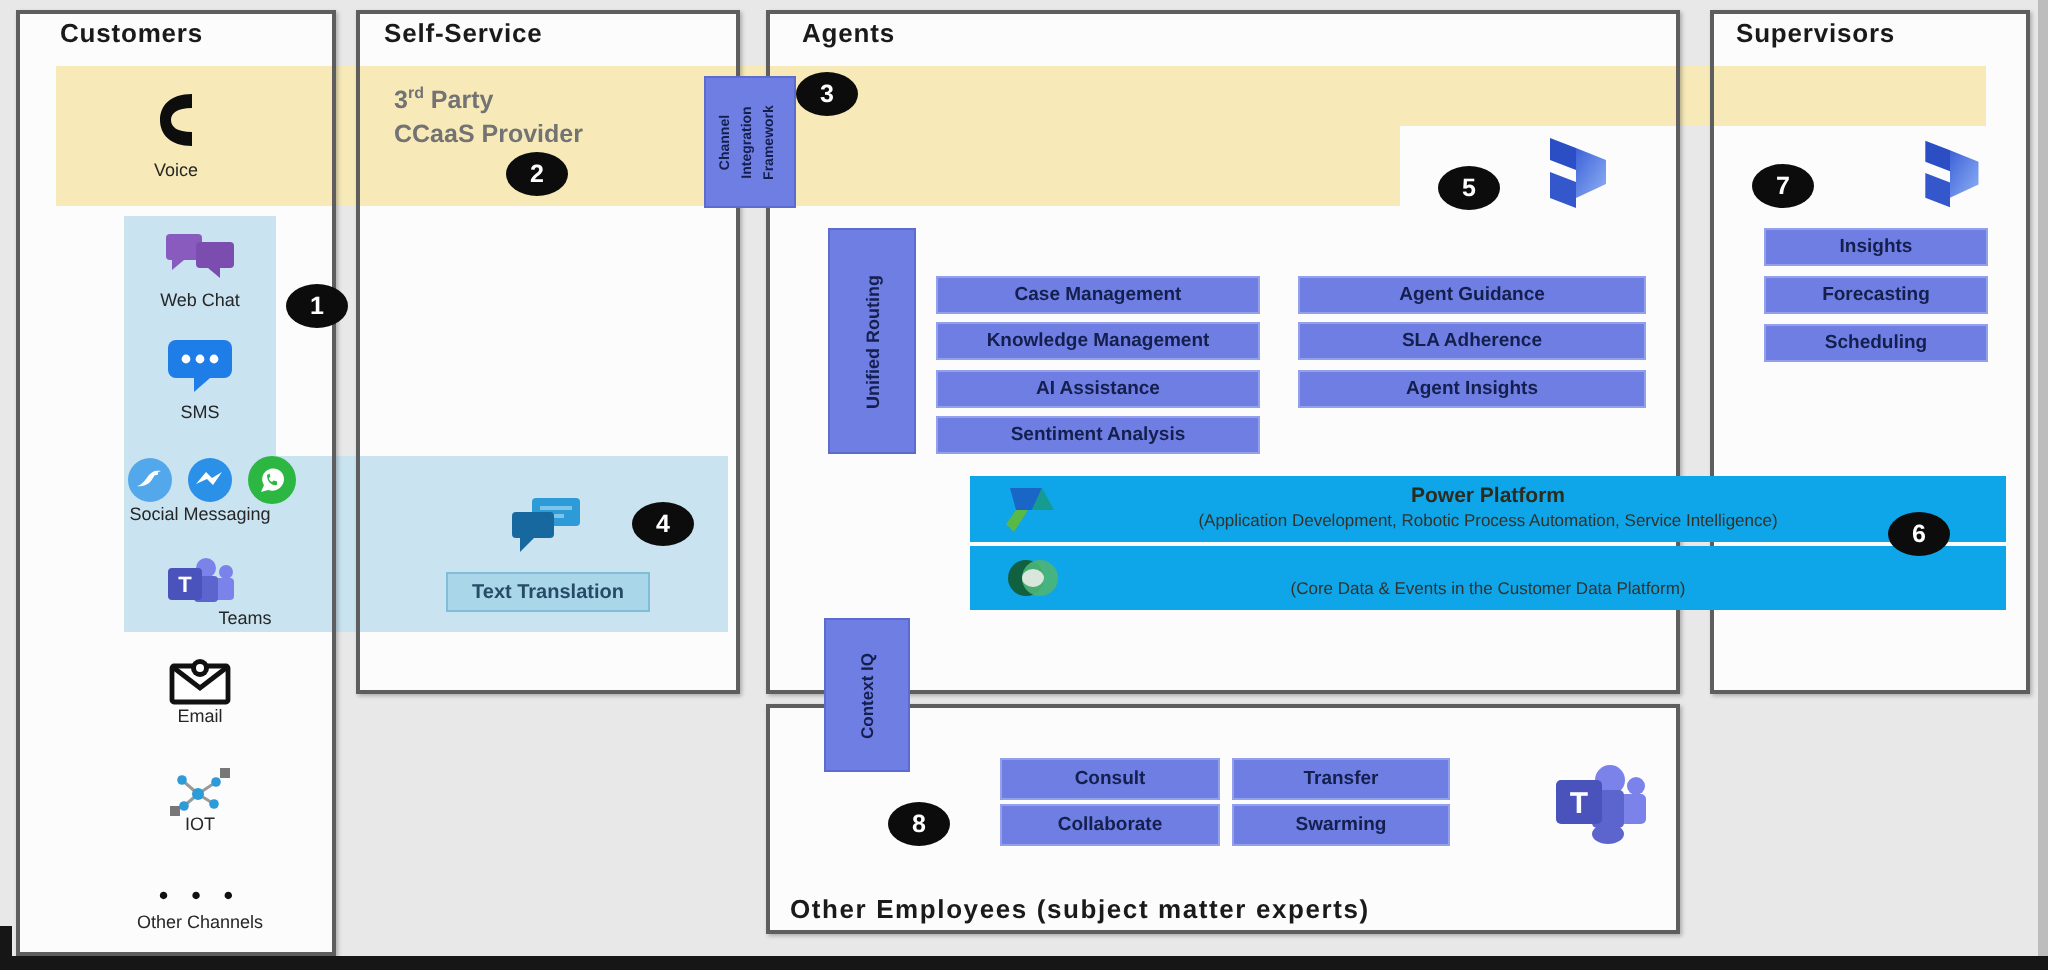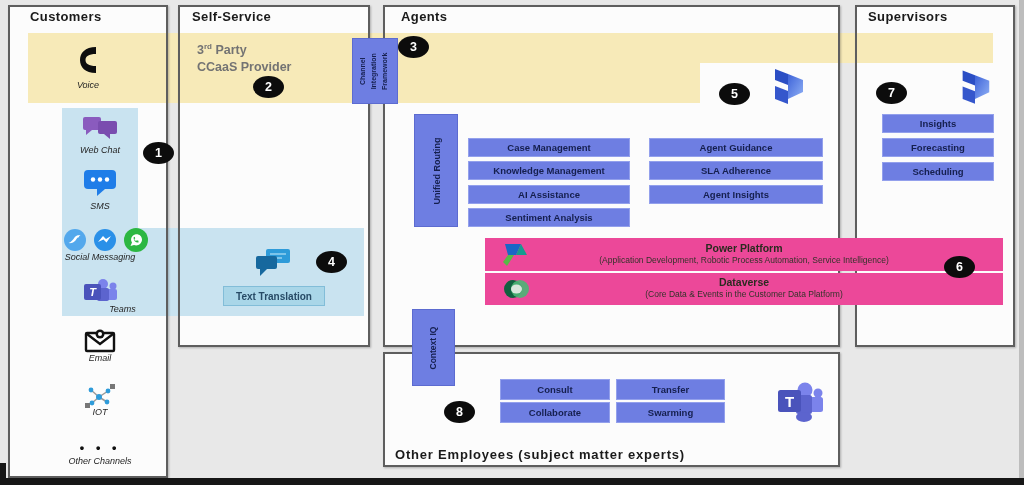--- a/index.html
+++ b/index.html
@@ -13,21 +13,21 @@
   .panel-title { font-size:13px; font-weight:bold; color:#1a1a1a; letter-spacing:.4px; z-index:4; position:absolute; }
   .ch-label { position:absolute; width:100%; text-align:center; font-size:9px; color:#262626; z-index:4; }
   .ch-icon { position:absolute; z-index:4; display:flex; justify-content:center; width:100%; }
   .bluebox { position:absolute; z-index:5; background:#6e7ee2; border:1px solid #93a0ec; color:#151f4e;
              font-size:9.5px; font-weight:bold; display:flex; align-items:center; justify-content:center; text-align:center; }
   .vtext { position:absolute; z-index:6; background:#6e7ee2; border:1px solid #5c6bd0; color:#151f4e;
            display:flex; align-items:center; justify-content:center; }
   .vtext .rot { transform:rotate(-90deg); white-space:nowrap; font-weight:bold; text-align:center; }
   .badge { position:absolute; z-index:8; background:#0c0c0c; color:#fff; border-radius:50%;
            display:flex; align-items:center; justify-content:center; font-size:12.5px; font-weight:bold; }
-  .greenband { position:absolute; z-index:4; background:#ec4899; }
+  .greenband { position:absolute; z-index:4; background:#0ea5e9; }
   .gb-title { position:absolute; width:100%; text-align:center; font-size:10.5px; font-weight:bold; color:#2b2b20; }
   .gb-sub { position:absolute; width:100%; text-align:center; font-size:8.5px; color:#33332a; }
   .provider { position:absolute; z-index:4; font-size:12.5px; font-weight:600; color:#737373; line-height:17px; }
   .transl-label { position:absolute; z-index:5; background:#a9d6e8; border:1px solid #82bdd8; color:#274b66;
                   font-size:10px; font-weight:bold; display:flex; align-items:center; justify-content:center; }
   .dots { position:absolute; width:100%; text-align:center; font-size:13px; font-weight:bold; letter-spacing:4px; color:#111; z-index:4; }
   .edge { position:absolute; background:#161616; z-index:9; }
 </style>
 </head>
 <body>
@@ -50,21 +50,21 @@
   <div class="panel-border" style="left:383px;top:5px;width:457px;height:342px;"></div>
   <div class="panel-border" style="left:383px;top:352px;width:457px;height:115px;"></div>
   <div class="panel-border" style="left:855px;top:5px;width:160px;height:342px;"></div>
 
   <div class="panel-title" style="left:30px;top:9px;">Customers</div>
   <div class="panel-title" style="left:192px;top:9px;">Self-Service</div>
   <div class="panel-title" style="left:401px;top:9px;">Agents</div>
   <div class="panel-title" style="left:868px;top:9px;">Supervisors</div>
   <div class="panel-title" style="left:395px;top:447px;letter-spacing:.8px;">Other Employees (subject matter experts)</div>
 
-  <div class="content" style="left:62px;top:0;width:76px;height:478px;font-style:italic;">
+  <div class="content" style="left:62px;top:0;width:76px;height:478px;">
     <div class="ch-icon" style="top:44px;left:-12px;">
       <svg width="26" height="32" viewBox="0 0 26 32">
           <path d="M21 3 C10 3 5 9 5 16 C5 23 10 29 21 29 L21 22 C13.5 22 10.5 19.5 10.5 16 C10.5 12.5 13.5 10 21 10 Z" fill="#0d0d0d"></path>
         </svg>
     </div>
     <div class="ch-label" style="top:80px;left:-12px;">Voice</div>
 
     <div class="ch-icon" style="top:115px;">
       <svg width="40" height="28" viewBox="0 0 40 28">
         <rect x="3" y="2" width="18" height="13" rx="2" fill="#8a5bbe"></rect>
@@ -223,21 +223,20 @@
   <div class="greenband" style="left:485px;top:238px;width:518px;height:33px;">
     <div class="gb-title" style="top:4px;">Power Platform</div>
     <div class="gb-sub" style="top:17px;">(Application Development, Robotic Process Automation, Service Intelligence)</div>
     <svg width="32" height="26" viewBox="0 0 32 26" style="position:absolute;left:15px;top:4px;">
       <polygon points="5,2 21,2 16,13 8,13" fill="#1a66c6"></polygon>
       <polygon points="21,2 27,13 16,13" fill="#159b8f"></polygon>
       <polygon points="8,13 14,13 7,24 3,20" fill="#58b947"></polygon>
     </svg>
   </div>
   <div class="greenband" style="left:485px;top:273px;width:518px;height:32px;">
-    <div class="gb-title" style="top:3px;">Dataverse</div>
     <div class="gb-sub" style="top:16px;">(Core Data &amp; Events in the Customer Data Platform)</div>
     <svg width="32" height="24" viewBox="0 0 32 24" style="position:absolute;left:16px;top:4px;">
       <circle cx="12" cy="12" r="9" fill="#11603f"></circle>
       <circle cx="19" cy="12" r="9" fill="#4cb576" opacity="0.9"></circle>
       <ellipse cx="15.5" cy="12" rx="5.5" ry="4.5" fill="#d9e6dc"></ellipse>
     </svg>
   </div>
 
   <div class="bluebox" style="left:500px;top:379px;width:110px;height:21px;">Consult</div>
   <div class="bluebox" style="left:616px;top:379px;width:109px;height:21px;">Transfer</div>

